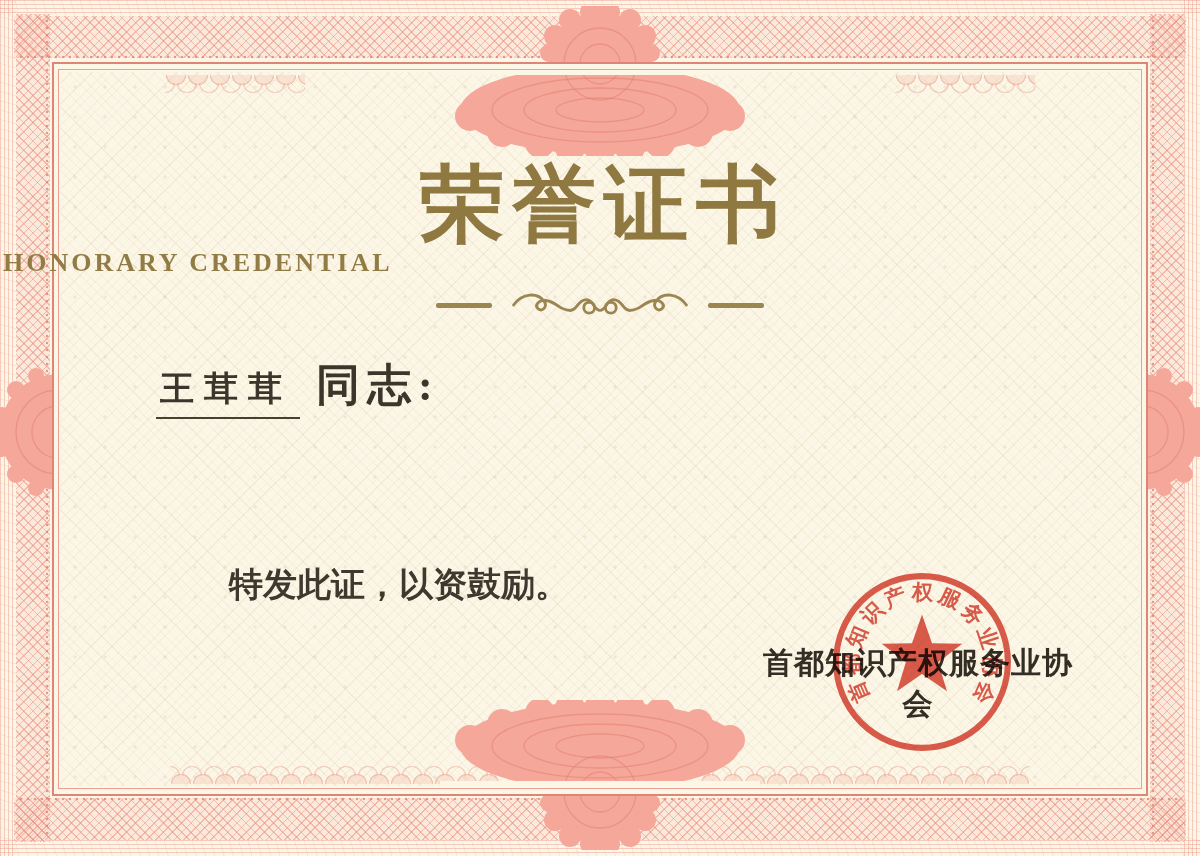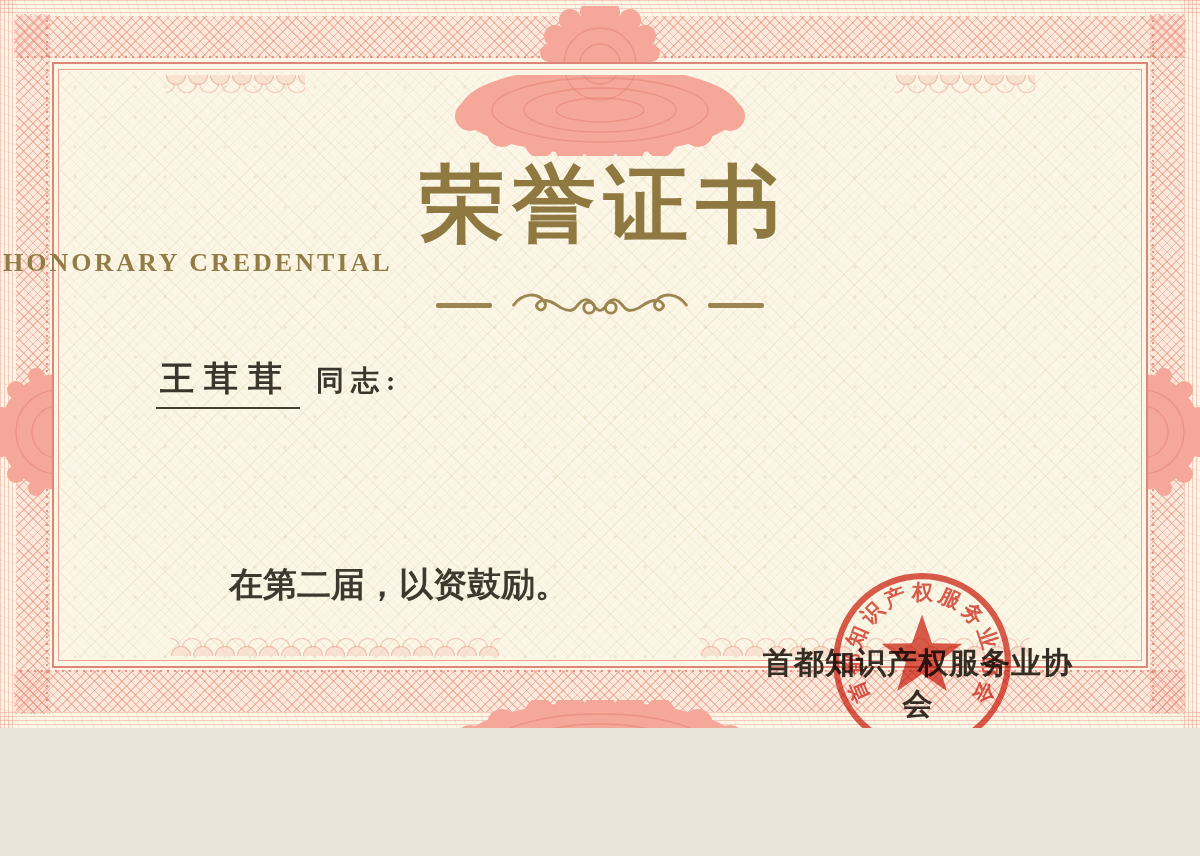--- a/index.html
+++ b/index.html
@@ -1,17 +1,17 @@
 <!DOCTYPE html>
 <html><head>
 <meta charset="utf-8">
 <style>
   html,body{margin:0;padding:0;background:#e8e4d8;}
   .cert{
-    position:relative; width:1200px; height:728px; overflow:hidden;
+    position:relative; width:1200px; height:856px; overflow:hidden;
     background:#fbf6e6;
     font-family:"Liberation Serif","DejaVu Serif",serif;
   }
   
   .wave{position:absolute; pointer-events:none;}
   .wave.top,.wave.bottom{left:0;right:0;height:16px;
     background:
       repeating-linear-gradient(to bottom, rgba(238,160,146,.50) 0 1px, transparent 1px 4px),
       repeating-linear-gradient(75deg, rgba(238,160,146,.18) 0 1px, transparent 1px 9px);}
   .wave.top{top:0}.wave.bottom{bottom:0}
@@ -76,21 +76,21 @@
     font-size:84px;font-weight:700;letter-spacing:8px;text-indent:8px;color:#8f7940;
     text-shadow:0 1px 0 rgba(255,255,255,.4);}
   .title-en{position:absolute;top:248px;left:0;width:100%;
     font-size:26px;font-weight:600;letter-spacing:3px;text-indent:3px;color:#927c45;}
   .divider{position:absolute;top:288px;left:0;width:100%;display:flex;
     align-items:center;justify-content:center;gap:18px;}
   .divider .bar{width:56px;height:5px;background:#9b8551;border-radius:2px;}
   .recipient{position:absolute;left:156px;top:356px;color:#3b352b;font-weight:700;}
   .recipient .name{display:inline-block;min-width:120px;font-size:34px;
     letter-spacing:10px;padding:0 8px 5px 4px;border-bottom:2px solid #464034;}
-  .recipient .salutation{font-size:28px;letter-spacing:7px;margin-left:12px;}
+  .recipient .salutation{font-size:44px;letter-spacing:7px;margin-left:12px;}
   .bodyline{position:absolute;left:163px;right:130px;font-size:34px;font-weight:700;
     color:#3e382e;}
   .l1{top:432px;padding-left:66px;}
   .l2{top:488px;}
   .l3{top:562px;padding-left:66px;}
   .issuer-block{position:absolute;top:643px;right:112px;width:340px;text-align:center;
     color:#332d24;font-weight:700;}
   .issuer-block .issuer{font-size:30px;letter-spacing:1px;}
   .issuer-block .date{font-size:29px;margin-top:11px;letter-spacing:1px;}
   
@@ -237,21 +237,21 @@
       <path d="M133 24 C 145 24 147 15 160 13 C 168 12 173 18 169 22 C 164 26 158 20 162 14 C 169 4 186 4 196 18"></path>
     </svg>
     <span class="bar"></span>
   </div>
 
   <div class="recipient">
     <span class="name">王茸茸</span>
     <span class="salutation">同志:</span>
   </div>
 
-  <div class="bodyline l3">在第二届，以资鼓励。</div>
+  <div class="bodyline l3">特发此证，以资鼓励。</div>
 
   <div class="issuer-block">
     <div class="issuer">首都知识产权服务业协会</div>
   </div>
 
   <svg class="seal" viewBox="0 0 190 190">
     <circle cx="95" cy="95" r="85" fill="none" stroke="#d8473a" stroke-width="6"></circle>
     <polygon fill="#d8473a" points="95,48 85.1,76.4 55.1,77 79,95.2 70.3,124 95,106.8 119.7,124 111,95.2 134.9,77 104.9,76.4"></polygon>
     <defs>
       <path id="sealTopArc" d="M 44.2 130.6 A 62 62 0 1 1 145.8 130.6"></path>

